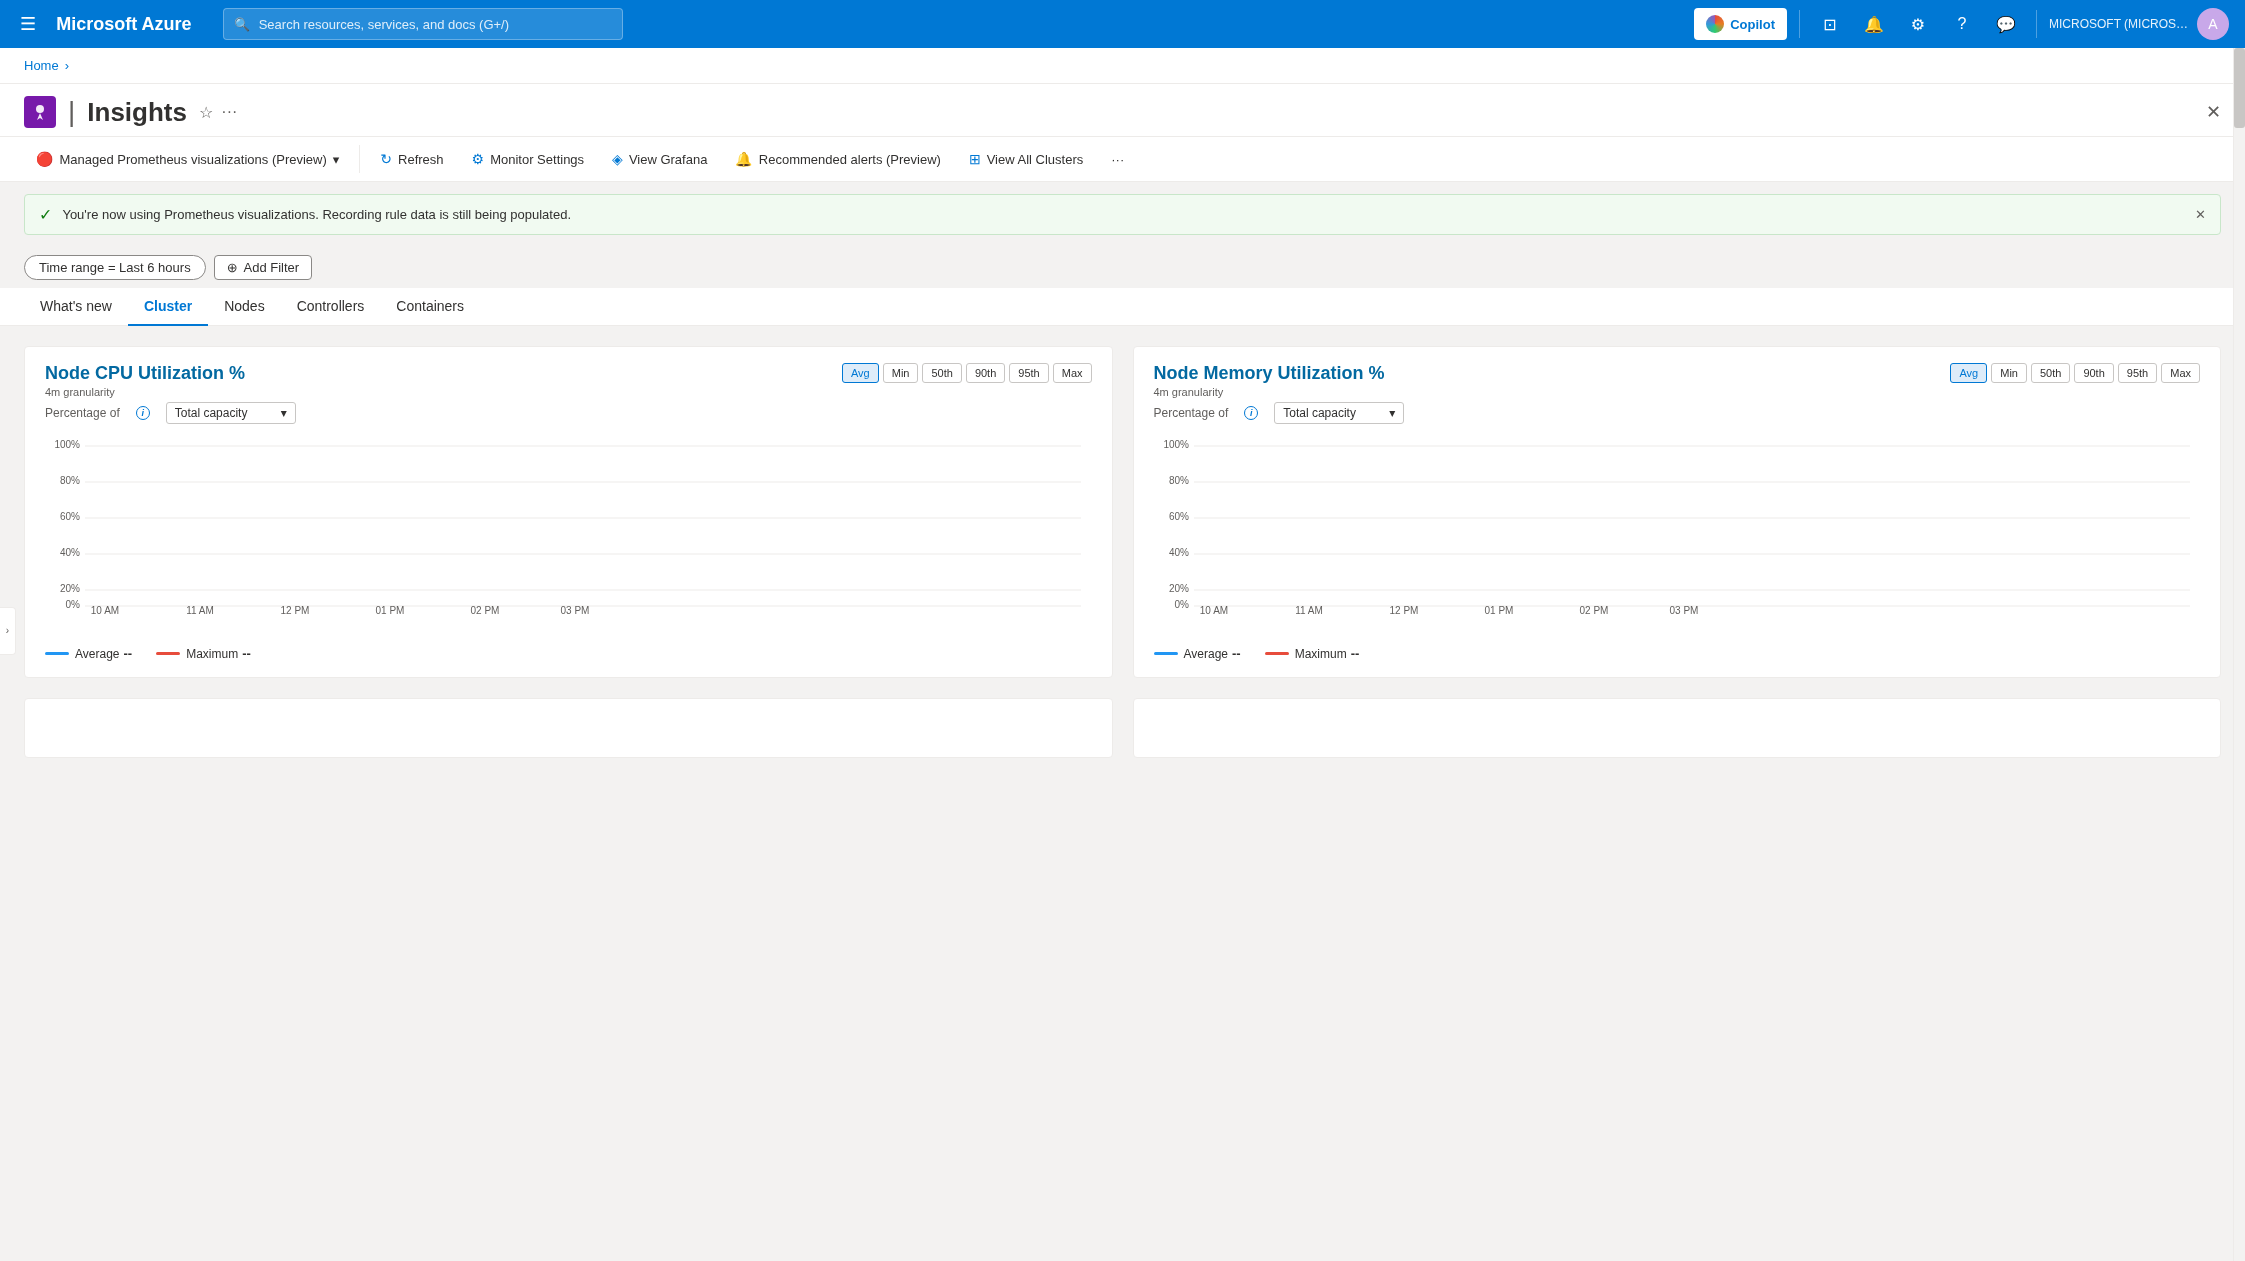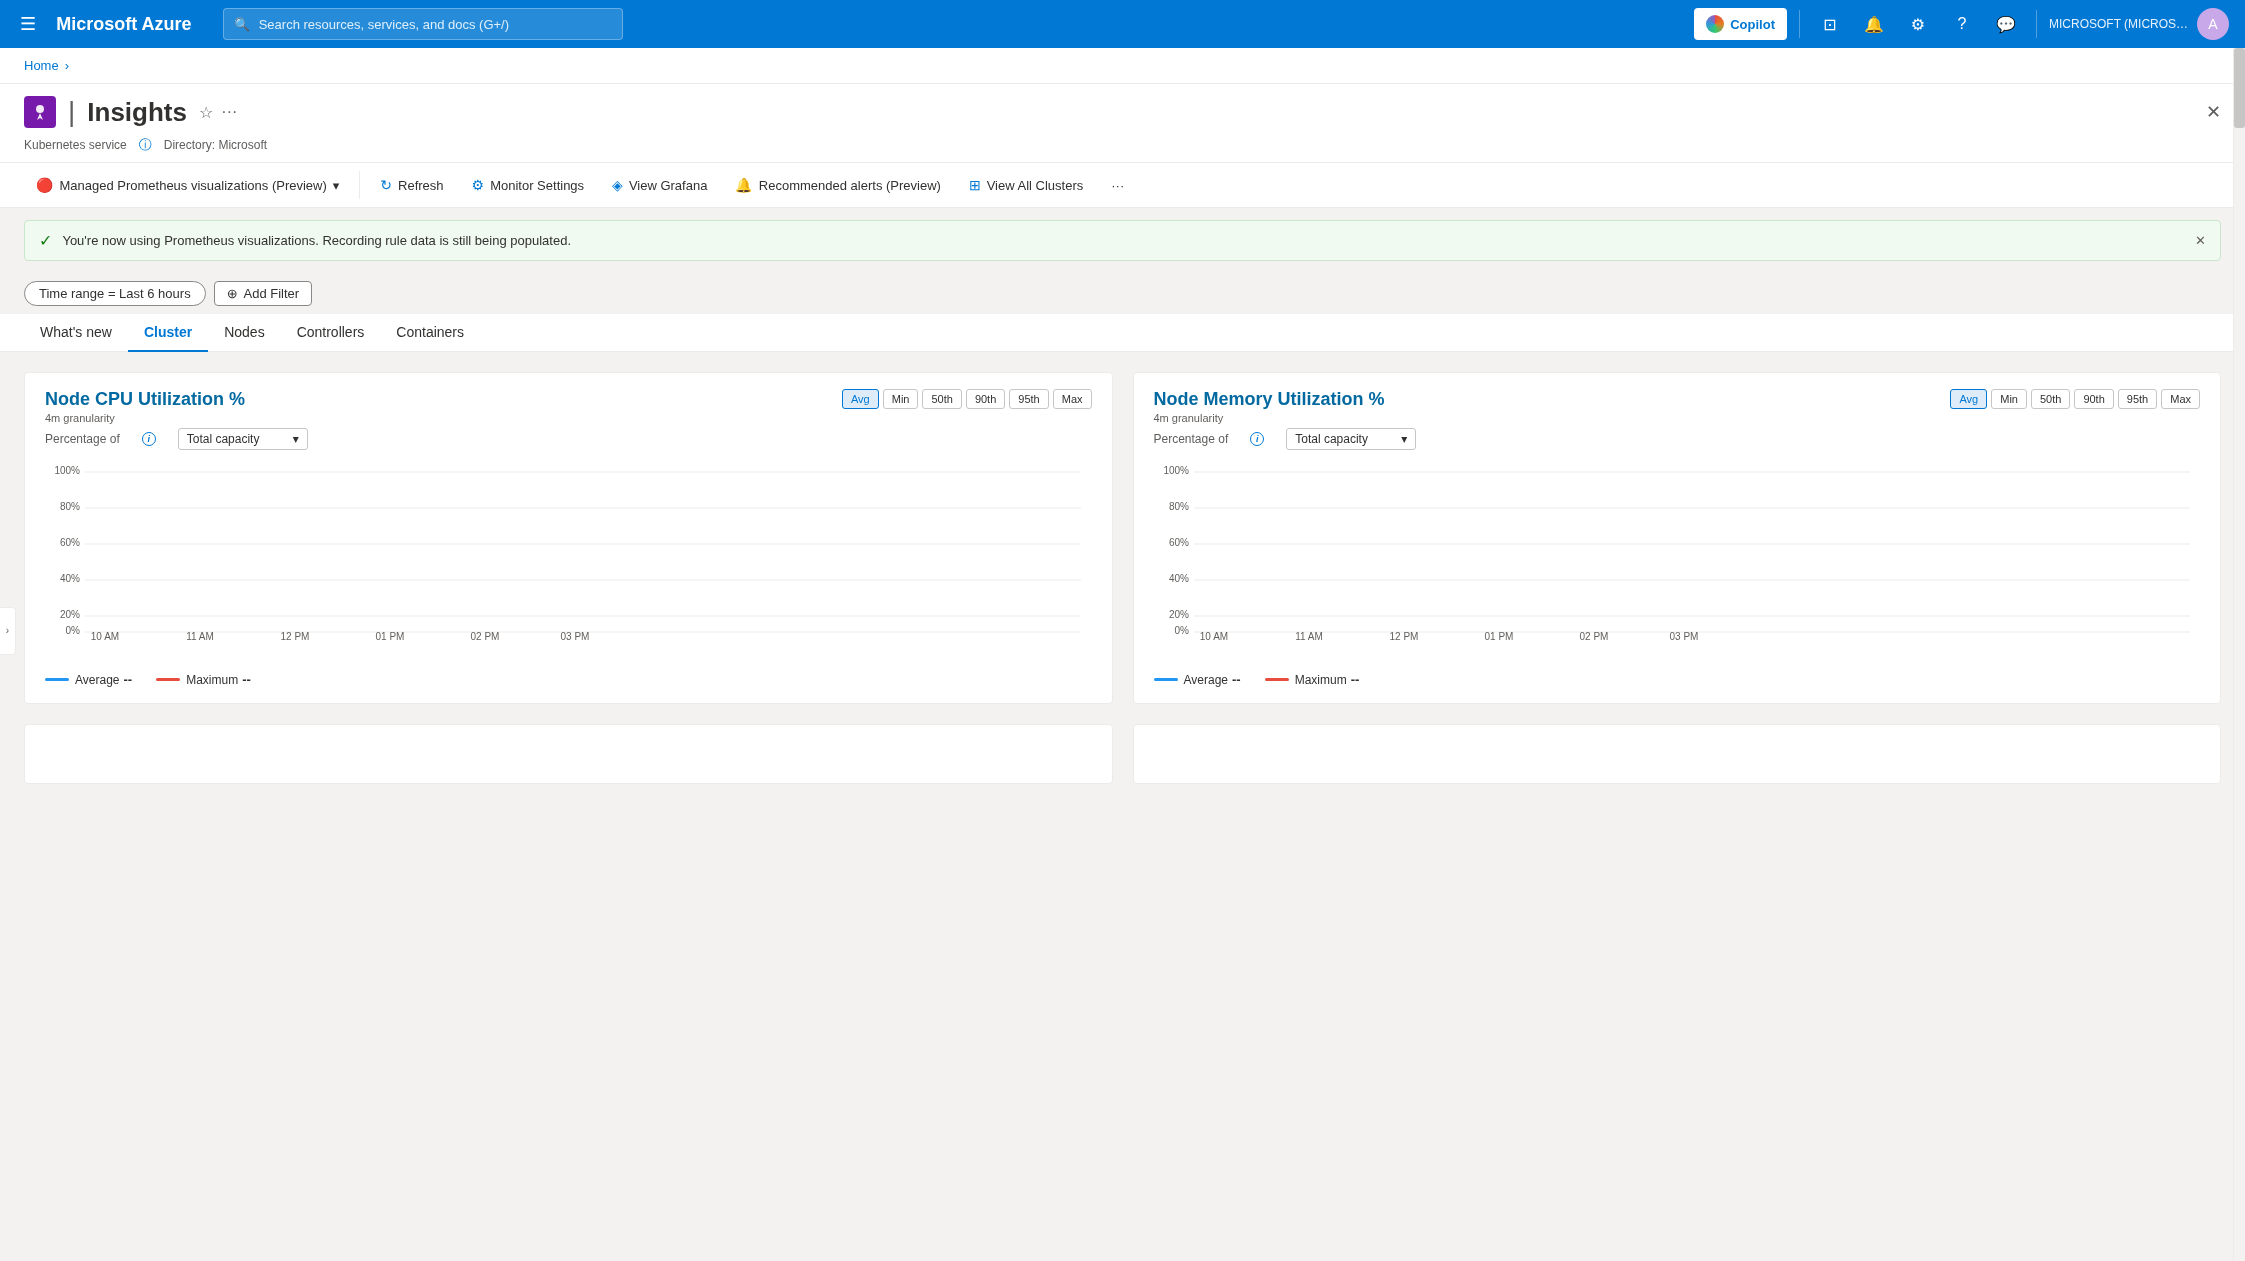--- a/index.html
+++ b/index.html
@@ -292,21 +292,21 @@
       color: #323130;
     }
     .chart-btn.active {
       background: #deecf9;
       border-color: #0078d4;
       color: #0078d4;
     }
     .percentage-row {
       display: flex;
       align-items: center;
-      gap: 22px;
+      gap: 16px;
       margin-bottom: 12px;
       font-size: 12px;
       color: #605e5c;
     }
     .percentage-dropdown {
       border: 1px solid #c8c6c4;
       border-radius: 3px;
       padding: 3px 8px;
       background: white;
       font-size: 12px;
@@ -428,25 +428,20 @@
       </svg>
     </div>
     <span class="title-separator">|</span>
     <span class="page-title">Insights</span>
     <div class="title-actions">
       <span>☆</span>
       <span>···</span>
     </div>
     <span class="close-btn">✕</span>
   </div>
-  <div class="subtitle">
-    <span>Kubernetes service</span>
-    <span class="info-icon">ⓘ</span>
-    <span>Directory: Microsoft</span>
-  </div>
 </div>
 
 <div class="toolbar">
   <button class="prometheus-btn">
     <span class="prometheus-icon">🔴</span>
     <span>Managed Prometheus visualizations (Preview)</span>
     <span>▾</span>
   </button>
   <div class="toolbar-divider"></div>
   <button class="toolbar-btn">

